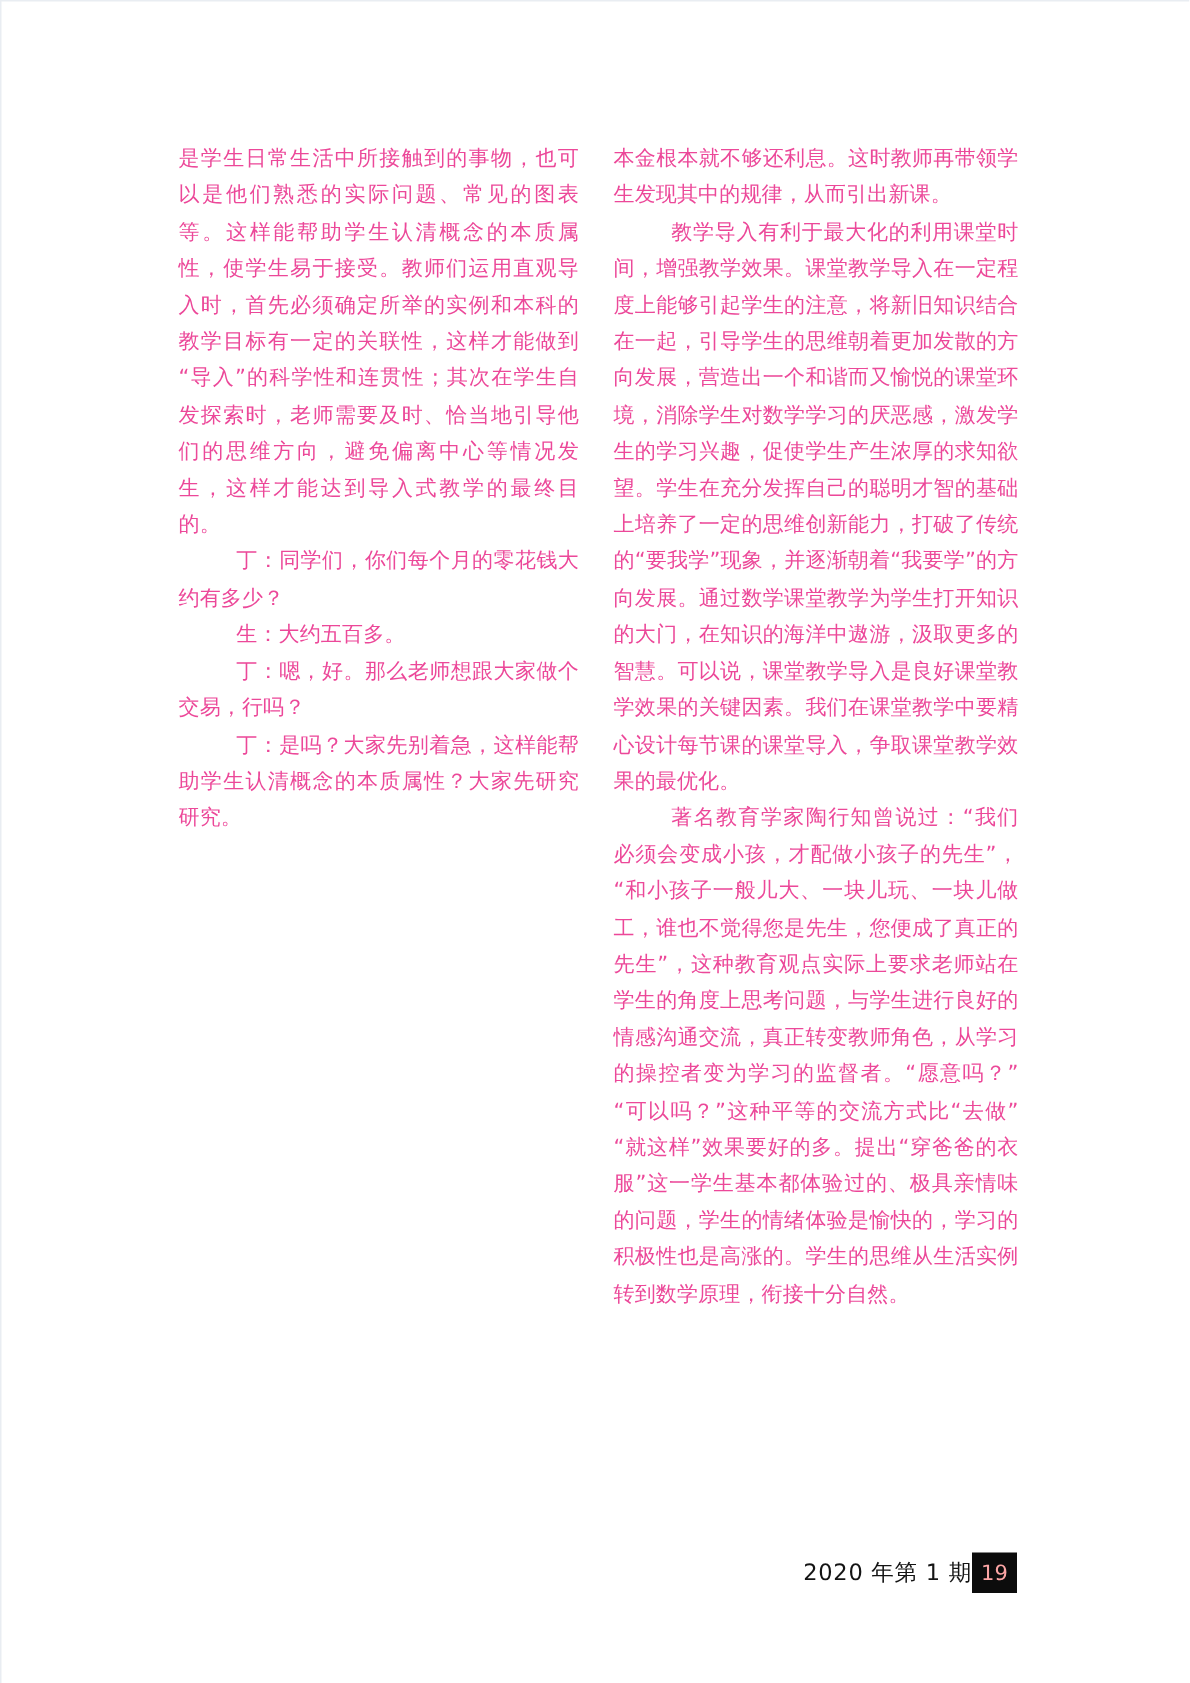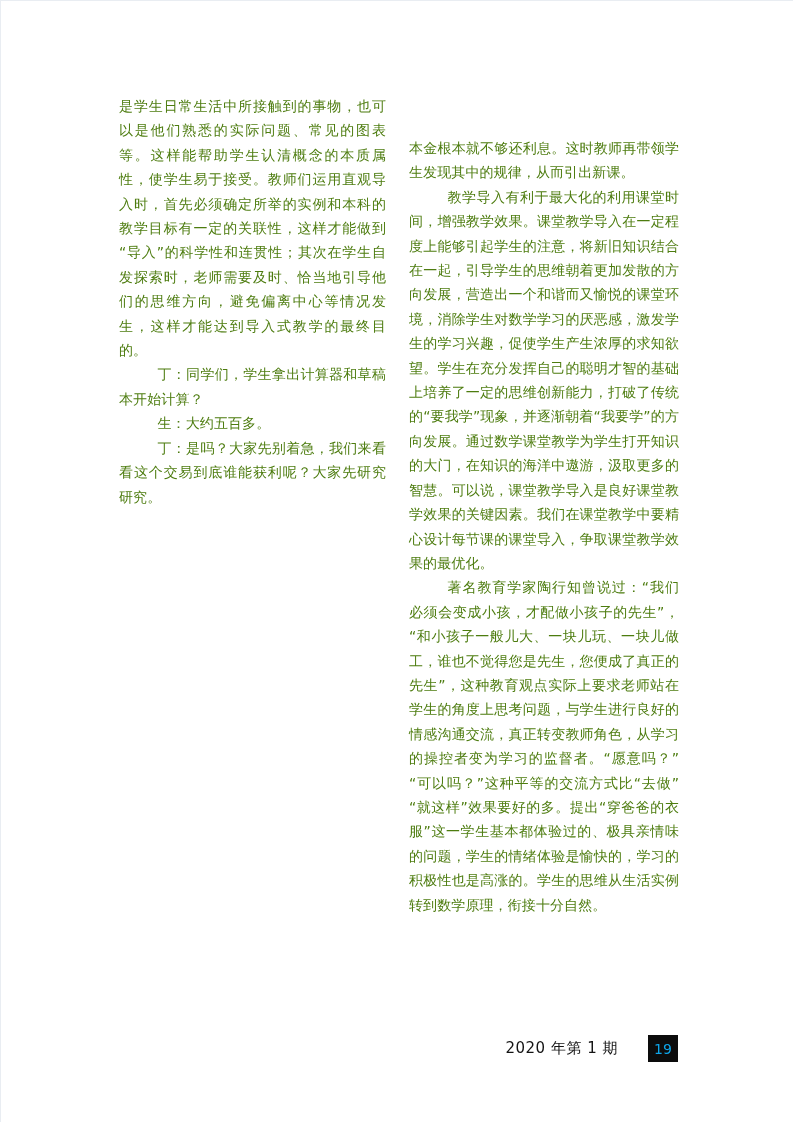--- a/index.html
+++ b/index.html
@@ -27,73 +27,73 @@
   }
   .column {
     box-sizing: border-box;
   }
   .column-left {
     width: 267px;
     margin-right: 23px;
   }
   .column-right {
     width: 270px;
-    margin-top: 42px;
   }
   .para {
     margin: 0;
     padding: 0;
     font-size: 14px;
     line-height: 24.4px;
     text-align: justify;
-    color: #4d7c0f;
+    color: #ec4899;
     letter-spacing: 0.1px;
     word-break: break-all;
   }
   .indent {
     text-indent: 2.75em;
   }
   .footer {
     position: absolute;
     top: 1034px;
     right: 115px;
     height: 27px;
     display: flex;
     align-items: center;
   }
   .issue {
     font-size: 15px;
     color: #141414;
     letter-spacing: 0.5px;
-    margin-right: 30px;
+    margin-right: 0;
     line-height: 27px;
   }
   .page-num-badge {
     width: 30px;
     height: 27px;
     background: #0c0c0c;
-    color: #0ea5e9;
+    color: #fca5a5;
     font-size: 14px;
     display: flex;
     align-items: center;
     justify-content: center;
   }
 </style>
 </head>
 <body>
 
 <div class="page">
 
   <div class="content">
 
     <div class="column column-left">
       <p class="para">是学生日常生活中所接触到的事物，也可以是他们熟悉的实际问题、常见的图表等。这样能帮助学生认清概念的本质属性，使学生易于接受。教师们运用直观导入时，首先必须确定所举的实例和本科的教学目标有一定的关联性，这样才能做到“导入”的科学性和连贯性；其次在学生自发探索时，老师需要及时、恰当地引导他们的思维方向，避免偏离中心等情况发生，这样才能达到导入式教学的最终目的。</p>
-      <p class="para indent">丁：同学们，学生拿出计算器和草稿本开始计算？</p>
+      <p class="para indent">丁：同学们，你们每个月的零花钱大约有多少？</p>
       <p class="para indent">生：大约五百多。</p>
-      <p class="para indent">丁：是吗？大家先别着急，我们来看看这个交易到底谁能获利呢？大家先研究研究。</p>
+      <p class="para indent">丁：嗯，好。那么老师想跟大家做个交易，行吗？</p>
+      <p class="para indent">丁：是吗？大家先别着急，这样能帮助学生认清概念的本质属性？大家先研究研究。</p>
     </div>
 
     <div class="column column-right">
       <p class="para">本金根本就不够还利息。这时教师再带领学生发现其中的规律，从而引出新课。</p>
       <p class="para indent">教学导入有利于最大化的利用课堂时间，增强教学效果。课堂教学导入在一定程度上能够引起学生的注意，将新旧知识结合在一起，引导学生的思维朝着更加发散的方向发展，营造出一个和谐而又愉悦的课堂环境，消除学生对数学学习的厌恶感，激发学生的学习兴趣，促使学生产生浓厚的求知欲望。学生在充分发挥自己的聪明才智的基础上培养了一定的思维创新能力，打破了传统的“要我学”现象，并逐渐朝着“我要学”的方向发展。通过数学课堂教学为学生打开知识的大门，在知识的海洋中遨游，汲取更多的智慧。可以说，课堂教学导入是良好课堂教学效果的关键因素。我们在课堂教学中要精心设计每节课的课堂导入，争取课堂教学效果的最优化。</p>
       <p class="para indent">著名教育学家陶行知曾说过：“我们必须会变成小孩，才配做小孩子的先生”，“和小孩子一般儿大、一块儿玩、一块儿做工，谁也不觉得您是先生，您便成了真正的先生”，这种教育观点实际上要求老师站在学生的角度上思考问题，与学生进行良好的情感沟通交流，真正转变教师角色，从学习的操控者变为学习的监督者。“愿意吗？”“可以吗？”这种平等的交流方式比“去做”“就这样”效果要好的多。提出“穿爸爸的衣服”这一学生基本都体验过的、极具亲情味的问题，学生的情绪体验是愉快的，学习的积极性也是高涨的。学生的思维从生活实例转到数学原理，衔接十分自然。</p>
     </div>
 
   </div>
 

